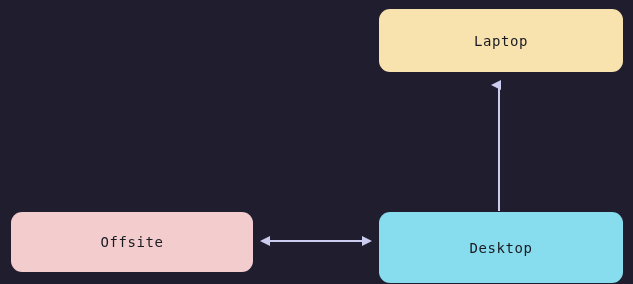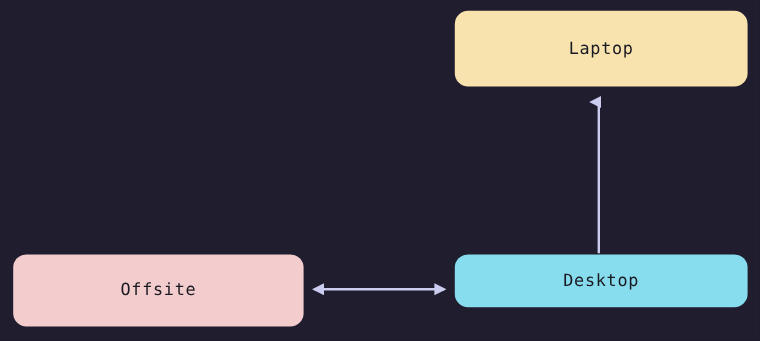--- a/index.html
+++ b/index.html
@@ -49,21 +49,21 @@
     left: 11px;
     top: 212px;
     width: 242px;
     height: 60px;
     background: #f3cccd;
   }
   #node-desktop {
     left: 379px;
     top: 212px;
     width: 244px;
-    height: 44px;
+    height: 71px;
     background: #87dcee;
   }
 </style>
 </head>
 <body>
 
 <div id="canvas">
 
   <svg class="edge-layer" viewBox="0 0 633 284" width="633" height="284" xmlns="http://www.w3.org/2000/svg">
     <defs>

